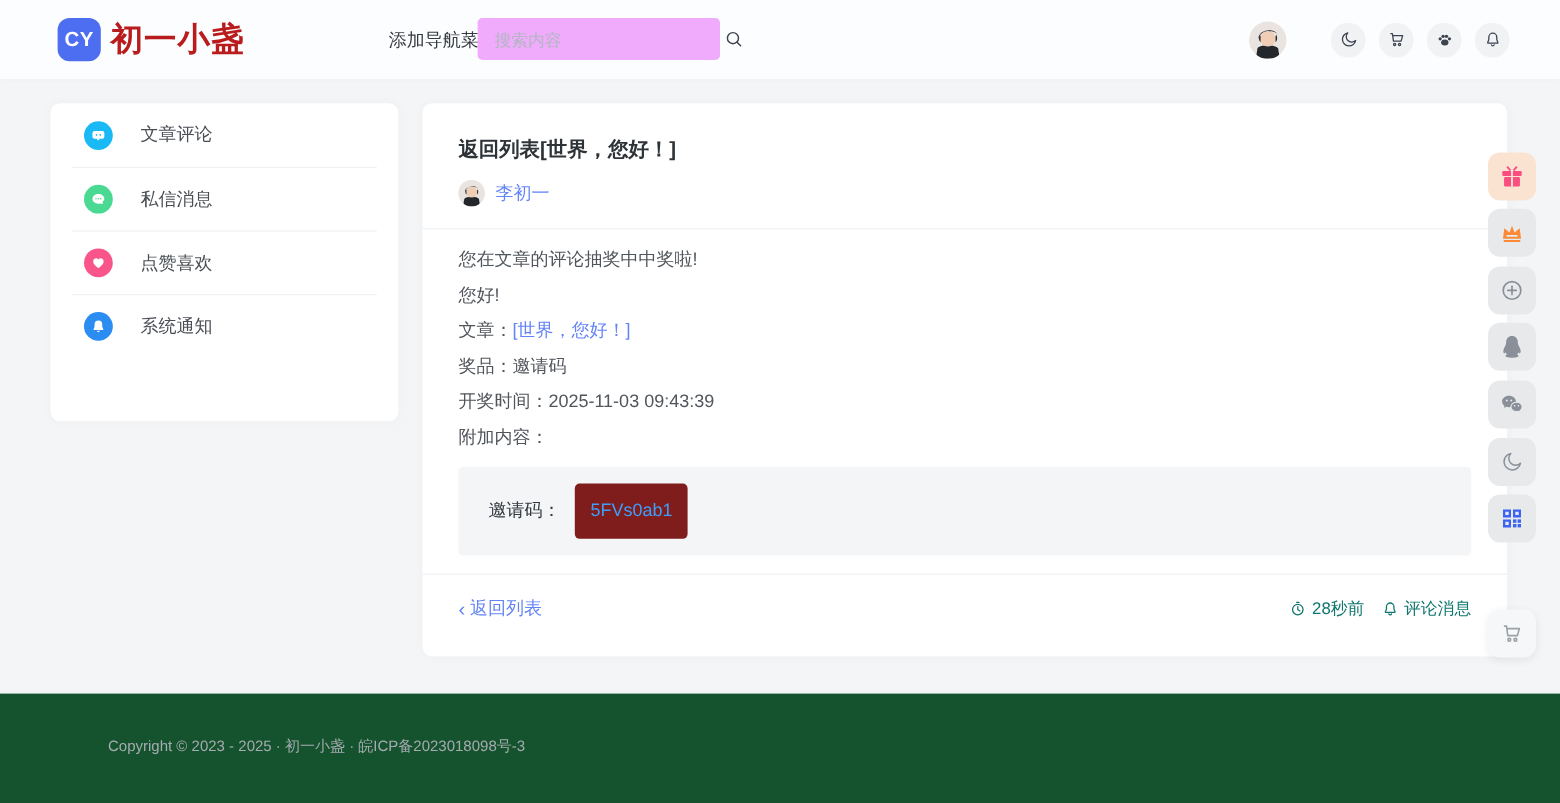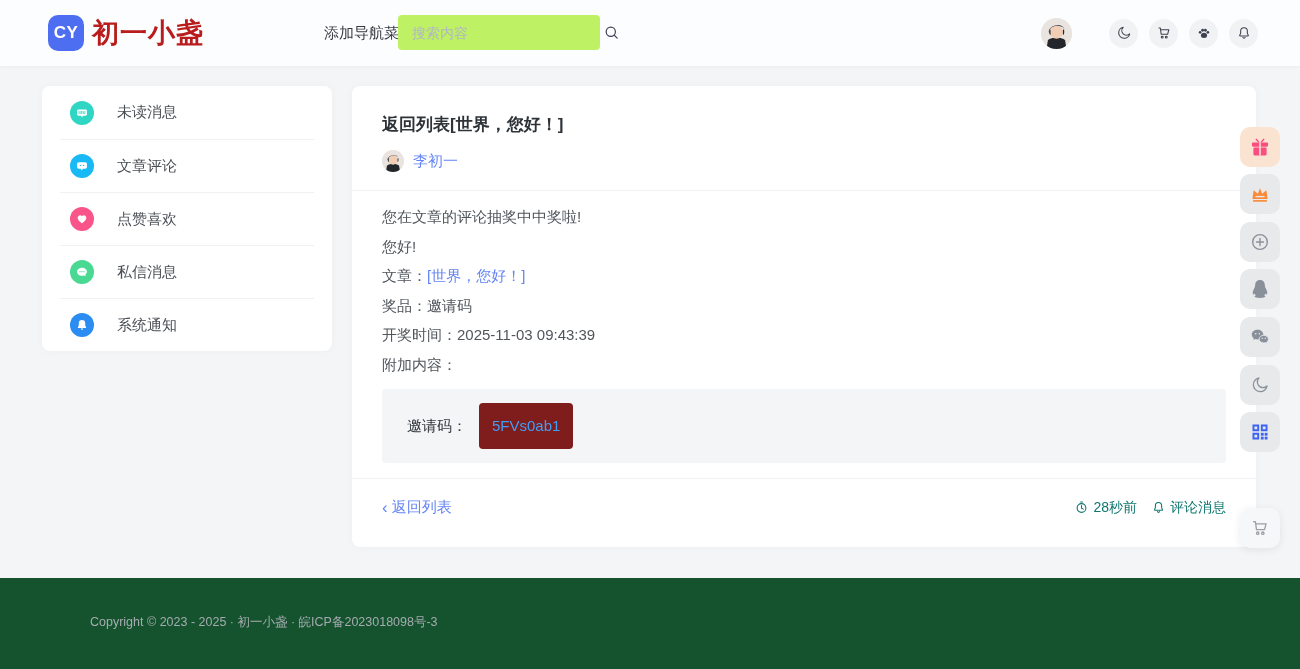--- a/index.html
+++ b/index.html
@@ -20,21 +20,21 @@
   .logo { display:flex; align-items:center; margin-left:48px; cursor:pointer; }
   .logo-badge {
     width:36px; height:36px; border-radius:10px; background:#4e6ef2;
     color:#fff; font-weight:bold; font-size:17px;
     display:flex; align-items:center; justify-content:center; letter-spacing:.5px;
   }
   .logo-text { color:#b91c1c; font-size:27px; font-weight:bold; margin-left:8px; letter-spacing:1px; }
   .nav-menu { margin-left:120px; font-size:15px; color:#383c42; cursor:pointer; }
   .search-box {
     position:absolute; left:398px; top:15px; width:202px; height:35px;
-    background:#bef264; border-radius:4px; display:flex; align-items:center;
+    background:#f0abfc; border-radius:4px; display:flex; align-items:center;
   }
   .search-box input {
     flex:1; border:none; outline:none; background:transparent;
     font-size:14px; padding:0 10px 0 14px; color:#51565c;
     font-family:"Liberation Sans","DejaVu Sans",sans-serif;
   }
   .search-box input::placeholder { color:#b1b7c0; }
   .search-icon-wrap { width:34px; display:flex; align-items:center; justify-content:center; cursor:pointer; color:#3c4250; }
   .nav-right { position:absolute; right:42px; top:0; height:66px; display:flex; align-items:center; }
   .avatar {
@@ -162,58 +162,48 @@
       <svg width="16" height="16" viewBox="0 0 24 24" fill="none" stroke="currentColor" stroke-width="1.6" stroke-linecap="round" stroke-linejoin="round">
           <path d="M12 4a5 5 0 0 0-5 5v3.2l-1.4 3.3a.7.7 0 0 0 .6 1h11.6a.7.7 0 0 0 .6-1L17 12.2V9a5 5 0 0 0-5-5z"></path>
           <path d="M10.3 18.6a1.8 1.8 0 0 0 3.4 0"></path>
         </svg>
     </div>
   </div>
 </header>
 
 <aside class="sidebar-card">
   <div class="side-item">
-    <span class="side-icon ic-1">
-      <svg width="14" height="14" viewBox="0 0 24 24">
-          <rect x="3.5" y="6" width="17" height="10.5" rx="2.5" fill="#fff"></rect>
-          <polygon points="10,16 14.5,16 12,19.5" fill="#fff"></polygon>
-          <text x="12" y="13.4" text-anchor="middle" font-size="5" font-weight="bold" fill="#2fd6c4">NEW</text>
-        </svg>
-    </span>
-    <span class="side-label">未读消息</span>
-  </div>
-  <div class="side-item">
     <span class="side-icon ic-2">
       <svg width="14" height="14" viewBox="0 0 24 24">
           <rect x="3.5" y="5.5" width="17" height="11" rx="3" fill="#fff"></rect>
           <polygon points="9.5,16 14,16 11.5,19.5" fill="#fff"></polygon>
           <circle cx="9.3" cy="11" r="1.2" fill="#19b9f5"></circle>
           <circle cx="14.7" cy="11" r="1.2" fill="#19b9f5"></circle>
         </svg>
     </span>
     <span class="side-label">文章评论</span>
-  </div>
-  <div class="side-item">
-    <span class="side-icon ic-3">
-      <svg width="14" height="14" viewBox="0 0 24 24">
-          <path d="M12 19.5s-7.5-4.7-7.5-9.5a4.2 4.2 0 0 1 7.5-2.7A4.2 4.2 0 0 1 19.5 10c0 4.8-7.5 9.5-7.5 9.5z" fill="#fff"></path>
-        </svg>
-    </span>
-    <span class="side-label">点赞喜欢</span>
   </div>
   <div class="side-item">
     <span class="side-icon ic-4">
       <svg width="14" height="14" viewBox="0 0 24 24">
           <path d="M12 4.5c-4.7 0-8.5 3-8.5 7 0 4 3.8 7 8.5 7 1 0 2-.1 2.9-.4L18.5 19l-.6-3.2c1.6-1.2 2.6-2.9 2.6-4.3 0-4-3.8-7-8.5-7z" fill="#fff"></path>
           <circle cx="8.6" cy="11.5" r="1.1" fill="#4ad992"></circle>
           <circle cx="12" cy="11.5" r="1.1" fill="#4ad992"></circle>
           <circle cx="15.4" cy="11.5" r="1.1" fill="#4ad992"></circle>
         </svg>
     </span>
     <span class="side-label">私信消息</span>
+  </div>
+  <div class="side-item">
+    <span class="side-icon ic-3">
+      <svg width="14" height="14" viewBox="0 0 24 24">
+          <path d="M12 19.5s-7.5-4.7-7.5-9.5a4.2 4.2 0 0 1 7.5-2.7A4.2 4.2 0 0 1 19.5 10c0 4.8-7.5 9.5-7.5 9.5z" fill="#fff"></path>
+        </svg>
+    </span>
+    <span class="side-label">点赞喜欢</span>
   </div>
   <div class="side-item">
     <span class="side-icon ic-5">
       <svg width="14" height="14" viewBox="0 0 24 24" fill="#fff">
           <path d="M12 3.5a5.5 5.5 0 0 0-5.5 5.5v3.4L5 15.9a.8.8 0 0 0 .7 1.1h12.6a.8.8 0 0 0 .7-1.1l-1.5-3.5V9A5.5 5.5 0 0 0 12 3.5z"></path>
           <path d="M10 18.2a2 2 0 0 0 4 0z"></path>
         </svg>
     </span>
     <span class="side-label">系统通知</span>
   </div>

